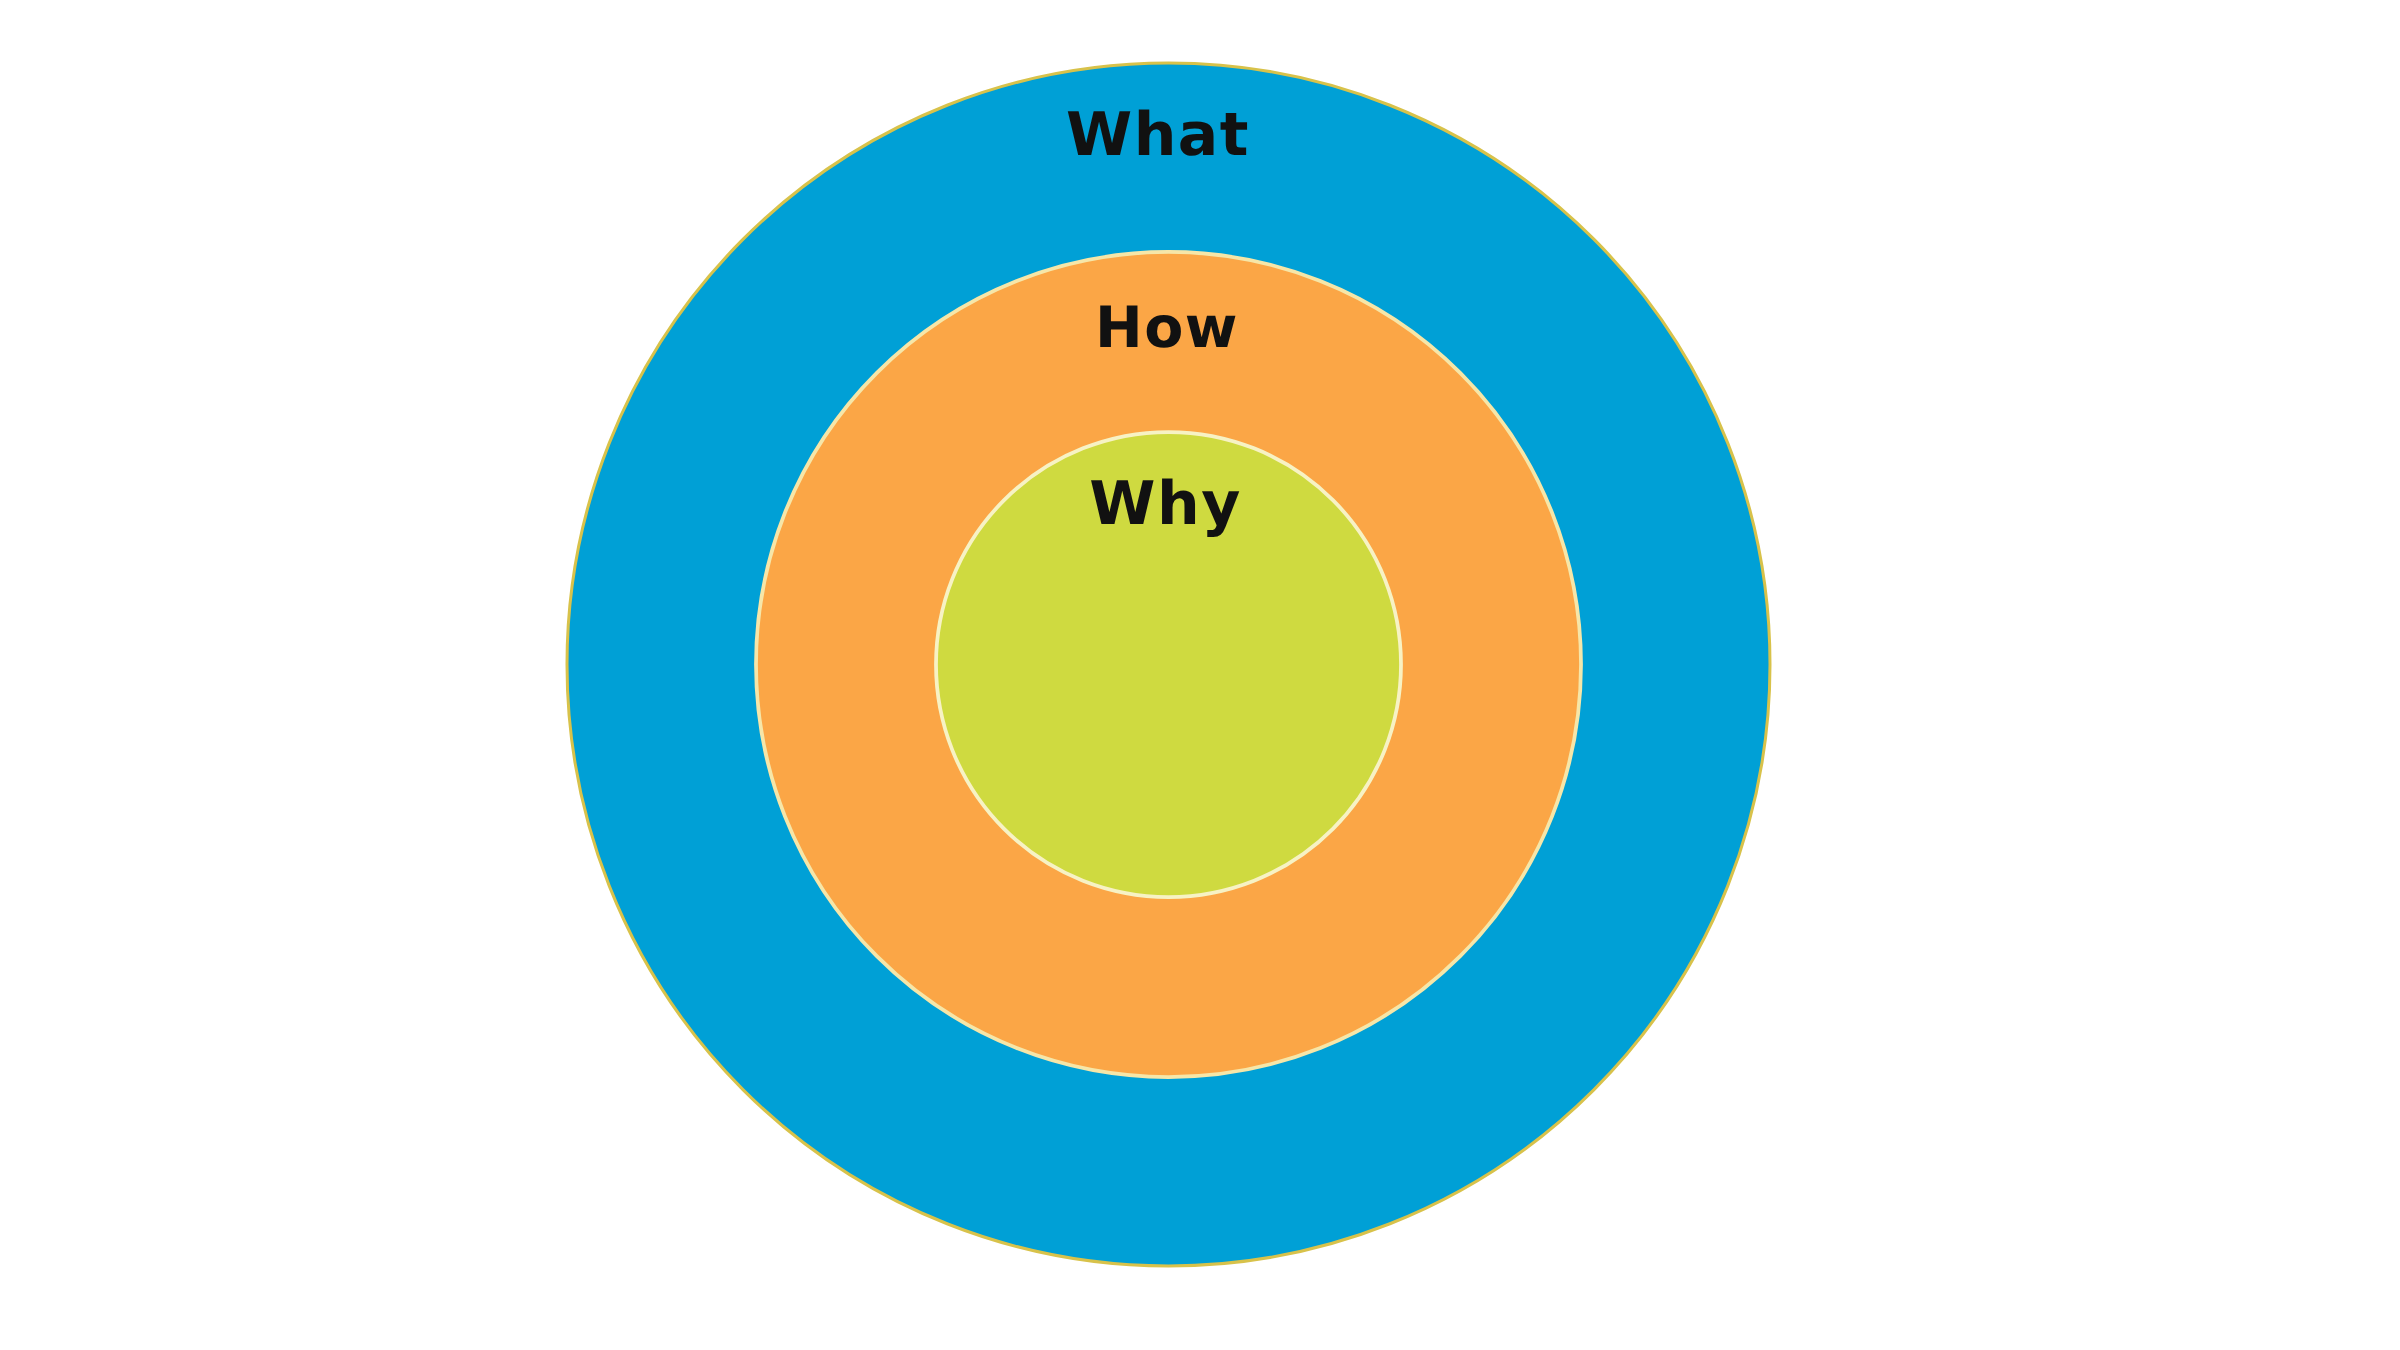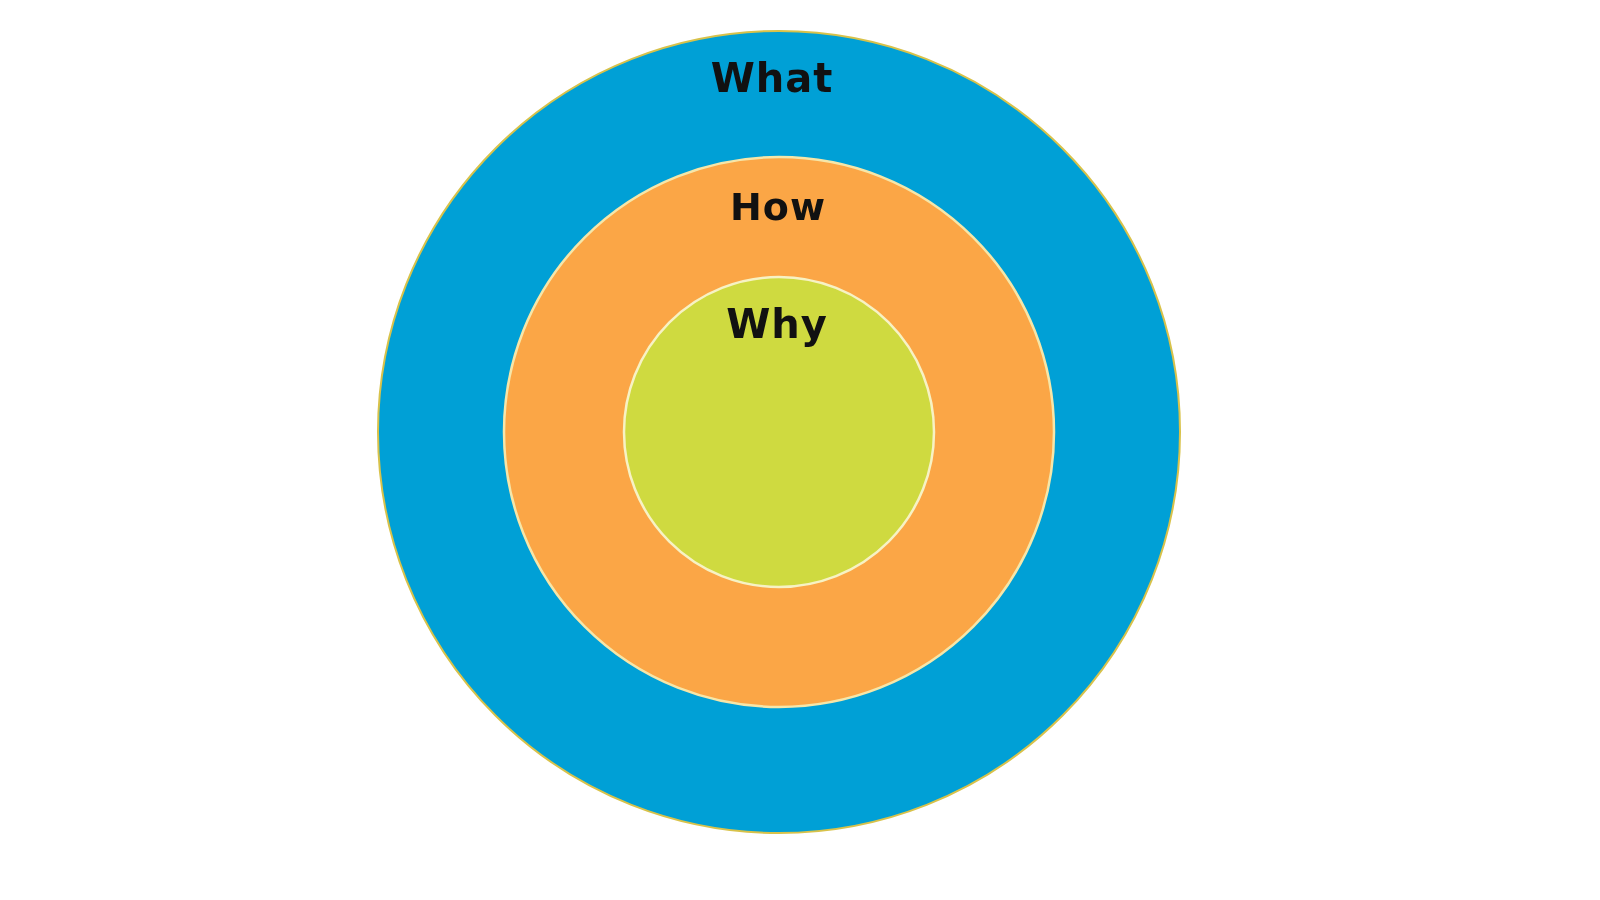--- a/index.html
+++ b/index.html
@@ -7,20 +7,21 @@
       padding: 0;
       width: 1600px;
       height: 900px;
       background: #ffffff;
       overflow: hidden;
     }
     .stage {
       position: relative;
       width: 1600px;
       height: 796px;
+      margin-top: 11px;
     }
     svg.diagram {
       position: absolute;
       left: 0;
       top: 0;
       width: 1600px;
       height: 900px;
     }
     .ring-label {
       font-family: "DejaVu Sans", sans-serif;

